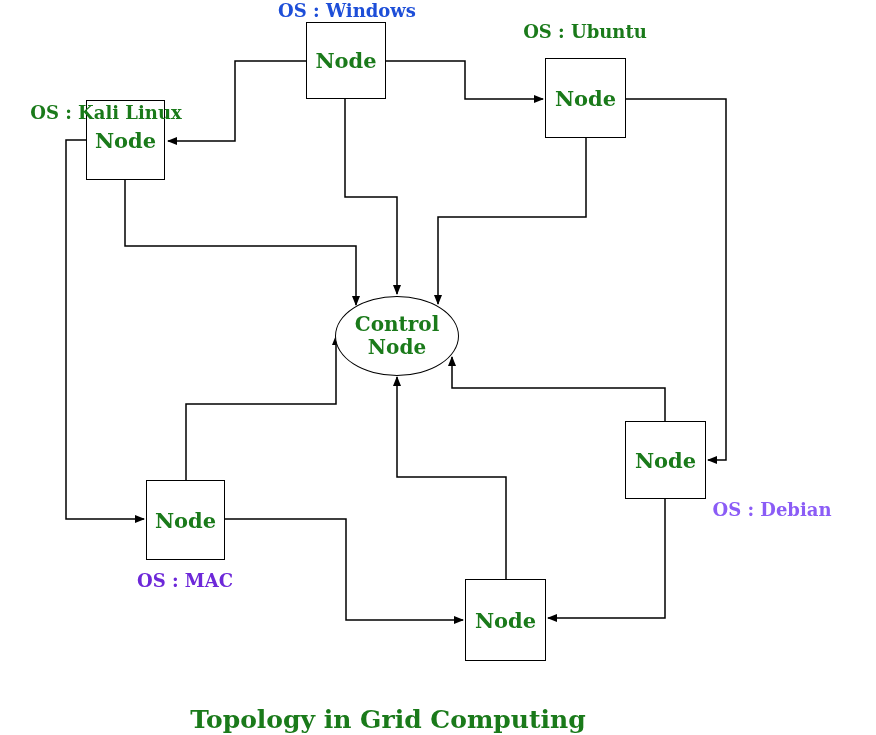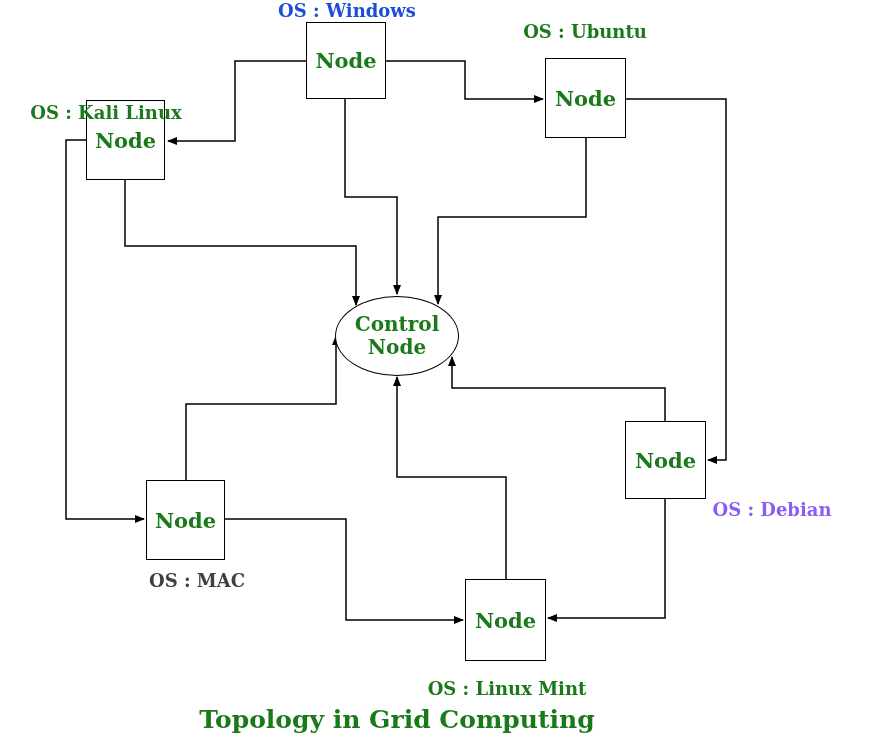--- a/index.html
+++ b/index.html
@@ -81,39 +81,38 @@
         <polyline points="665,499 665,618 548,618" fill="none" stroke="#000000" stroke-width="1.5" marker-end="url(#arrow)"></polyline>
         <polyline points="506,579 506,477 397,477 397,377" fill="none" stroke="#000000" stroke-width="1.5" marker-end="url(#arrow)"></polyline>
       </g>
   </svg>
 
   <div class="control-ellipse" id="control-ellipse" style="left: 335px; top: 296px; width: 124px; height: 80px; border-color: rgb(0, 0, 0); color: rgb(26, 122, 26);">
     <span>Control</span>
     <span>Node</span>
   </div>
 
-  <div class="diagram-title" id="diagram-title" style="left: 388px; top: 705px; color: rgb(26, 122, 26); margin-left: 9px;">Topology in Grid Computing</div>
+  <div class="diagram-title" id="diagram-title" style="left: 388px; top: 705px; color: rgb(26, 122, 26);">Topology in Grid Computing</div>
 
 <div class="node-box" style="left: 306px; top: 22px; width: 80px; height: 77px; border-color: rgb(0, 0, 0); color: rgb(26, 122, 26);">
       <span>Node</span>
     </div>
     <div class="os-label" style="left: 347px; top: 0px; color: #1d4ed8;">OS : Windows</div>
     <div class="node-box" style="left: 545px; top: 58px; width: 81px; height: 80px; border-color: rgb(0, 0, 0); color: rgb(26, 122, 26);">
       <span>Node</span>
     </div>
     <div class="os-label" style="left: 585px; top: 21px; color: rgb(26, 122, 26); text-align: right;">OS : Ubuntu</div>
     <div class="node-box" style="left: 86px; top: 100px; width: 79px; height: 80px; border-color: rgb(0, 0, 0); color: rgb(26, 122, 26);">
       <span>Node</span>
     </div>
     <div class="os-label" style="left: 106px; top: 80px; color: rgb(26, 122, 26); margin-top: 22px;">OS : Kali Linux</div>
     <div class="node-box" style="left: 625px; top: 421px; width: 81px; height: 78px; border-color: rgb(0, 0, 0); color: rgb(26, 122, 26);">
       <span>Node</span>
     </div>
     <div class="os-label" style="left: 772px; top: 499px; color: #8b5cf6;">OS : Debian</div>
     <div class="node-box" style="left: 146px; top: 480px; width: 79px; height: 80px; border-color: rgb(0, 0, 0); color: rgb(26, 122, 26);">
       <span>Node</span>
     </div>
-    <div class="os-label" style="left: 197px; top: 570px; color: #404040;">OS : MAC</div>
+    <div class="os-label" style="left: 185px; top: 570px; color: #6d28d9;">OS : MAC</div>
     <div class="node-box" style="left: 465px; top: 579px; width: 81px; height: 82px; border-color: rgb(0, 0, 0); color: rgb(26, 122, 26);">
       <span>Node</span>
     </div>
-    <div class="os-label" style="left: 507px; top: 678px; color: rgb(26, 122, 26);">OS : Linux Mint</div>
   </div>
 
 </body></html>

